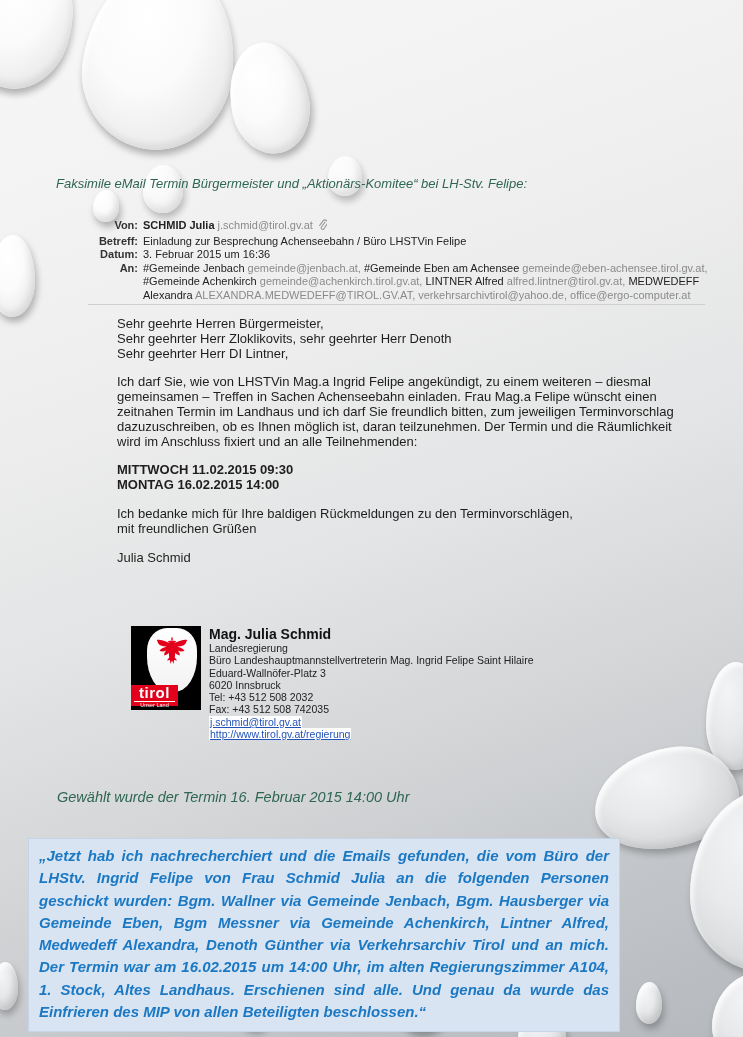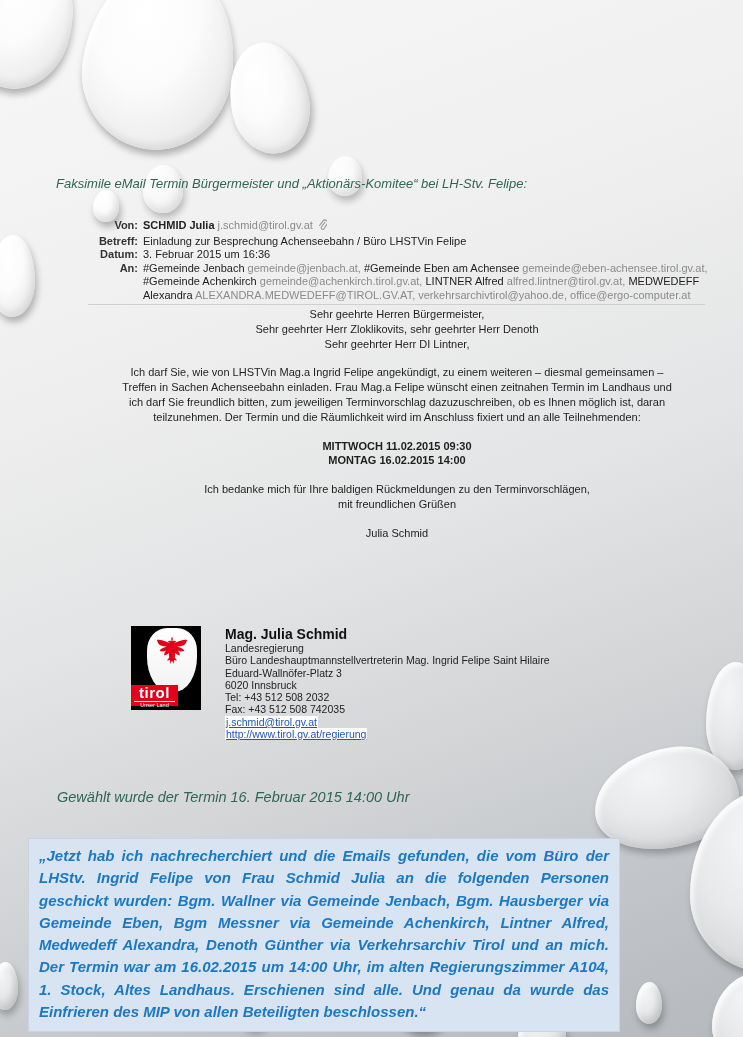--- a/index.html
+++ b/index.html
@@ -28,31 +28,31 @@
   .layer{position:absolute;z-index:1;}
   .title{left:56px;top:176px;width:640px;font-size:13px;font-style:italic;color:var(--title-green);}
   .email-header{left:88px;top:219px;width:620px;font-size:11px;line-height:13.6px;color:#222;}
   .hrow{display:flex;}
   .hlabel{width:50px;text-align:right;font-weight:bold;color:#333;flex:0 0 50px;}
   .hval{padding-left:5px;flex:1;}
   .rname{color:#222;}
   .raddr,.addr{color:#8a8a8a;}
   .clip{display:inline-block;vertical-align:-2px;margin-left:4px;}
   .divider{left:88px;top:304px;width:617px;height:0;border-top:1px solid #cfcfcf;}
-  .email-body{left:117px;top:307px;width:560px;font-size:11px;line-height:14.8px;color:#1e1e1e;text-align:center;}
+  .email-body{left:117px;top:317px;width:560px;font-size:13px;line-height:14.8px;color:#1e1e1e;}
   .para{margin:0 0 14px 0;}
   .para.bold{font-weight:bold;}
   .signature{left:131px;top:626px;display:flex;}
   .logo{position:relative;width:70px;height:84px;background:#000;flex:0 0 70px;}
   .eagle-plate{position:absolute;left:16px;top:2px;width:50px;height:64px;background:linear-gradient(180deg,#fff 0%,#f2f2f2 100%);border-radius:40% 40% 45% 45%/35% 35% 55% 55%;}
   .eagle-plate svg{position:absolute;left:3px;top:6px;}
   .redbox{position:absolute;left:0;bottom:4px;width:47px;height:21px;background:var(--logo-red);color:#fff;text-align:center;}
   .redbox .big{display:block;font-size:15px;font-weight:bold;line-height:16px;letter-spacing:.5px;}
   .redbox .sub{display:block;font-size:5.5px;line-height:7px;border-top:1px solid #fff;margin:0 3px;}
-  .sigtext{padding-left:24px;font-size:10.5px;line-height:12.3px;color:#222;}
+  .sigtext{padding-left:8px;font-size:10.5px;line-height:12.3px;color:#222;}
   .signame{font-size:14px;font-weight:bold;line-height:16px;color:#111;}
   .siglink{display:table;color:var(--link-blue);text-decoration:underline;background:#fff;padding:0 1px;cursor:pointer;}
   .chosen{left:57px;top:789px;width:560px;font-size:14.5px;font-style:italic;color:var(--title-green);}
   .quote{
     left:28px;top:838px;width:592px;min-height:120px;
     background:var(--quote-bg);border:1px solid #c6d4e6;
     padding:6px 10px 8px 10px;box-sizing:border-box;
     font-size:15px;font-weight:bold;font-style:italic;line-height:22.3px;
     color:var(--quote-blue);text-align:justify;
   }

